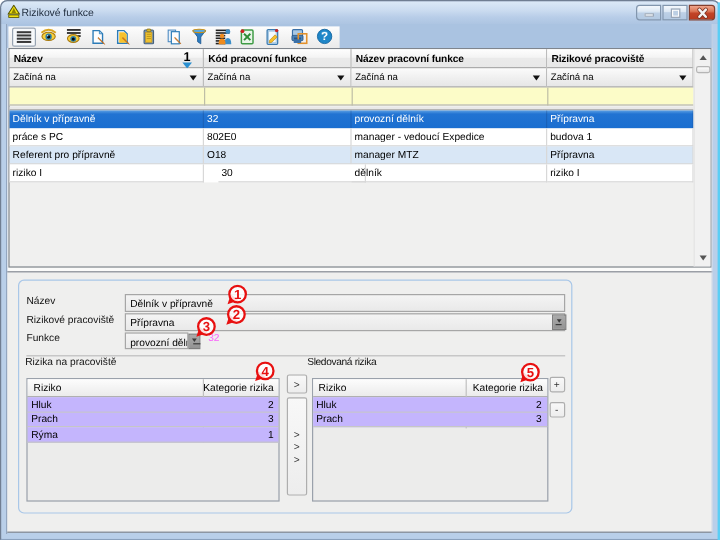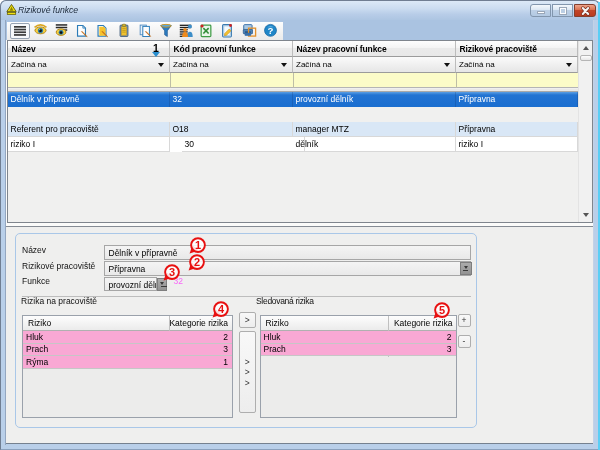--- a/index.html
+++ b/index.html
@@ -4,21 +4,21 @@
 <style>
 * { margin:0; padding:0; box-sizing:border-box; }
 html,body { width:600px; height:450px; overflow:hidden; background:#fff; }
 body { font-family:"Liberation Sans", sans-serif; font-size:8.5px; color:#000; }
 .abs { position:absolute; }
 #win { position:absolute; left:0; top:0; width:600px; height:450px; background:#b9cfe9; border-radius:6px 6px 0 0; }
 #winoutline { position:absolute; left:0; top:0; width:600px; height:450px; border:1px solid #707e92; border-bottom:1px solid #8ba1bd; border-radius:6px 6px 0 0; z-index:50; pointer-events:none; }
 #cyan { position:absolute; right:0; top:2px; width:2px; height:448px; z-index:60; }
 #titlebar { position:absolute; left:1px; top:1px; width:598px; height:19px; border-radius:5px 5px 0 0;
   background:linear-gradient(180deg,#dce9f7 0%,#cbdcf0 40%,#b8cde8 70%,#adc5e2 100%); }
-#title-text { position:absolute; left:18px; top:4.5px; font-size:8.7px; letter-spacing:-0.05px; color:#1e2b3c;font-style:italic; }
+#title-text { position:absolute; left:18px; top:4.5px; font-size:8.7px; letter-spacing:-0.05px; color:#1e2b3c; }
 #content { position:absolute; left:6px; top:20px; width:588px; height:424px; background:#fbfbfa; }
 #bluestrip { position:absolute; left:6px; top:20px; width:588px; height:20px; background:#aac3e1; }
 
 #toolbar { position:absolute; left:7px; top:22px; width:276px; height:18px; background:linear-gradient(180deg,#fdfdfd,#eaeaea); }
 
 #grid { position:absolute; left:7px; top:40px; width:586px; height:183px; border:1px solid #7f858d; background:#f0f0ef; }
 .gh { position:absolute; height:16px; background:linear-gradient(180deg,#fefefe 0%,#f4f4f4 45%,#eaeaea 50%,#e8e8e8 100%); border-bottom:1px solid #9b9b9b; border-right:1px solid #bcbcbc; }
 .gh b { position:absolute; left:3.5px; top:2.5px; font-weight:bold; letter-spacing:-0.1px; }
 .gf { position:absolute; top:16px; height:16px; background:linear-gradient(180deg,#fbfbfb 0%,#f0f0f0 50%,#e6e6e6 100%); border-bottom:1px solid #9b9b9b; border-right:1px solid #bcbcbc; }
 .gf span { position:absolute; left:3px; top:2.5px; font-size:8px; }
@@ -41,21 +41,21 @@
 #gbox { position:absolute; left:9px; top:6px; width:462px; height:195px; border:1px solid #a9c7e8; border-radius:5px; }
 .lbl { position:absolute; left:16px; color:#111; }
 .inp { position:absolute; left:98px; height:16px; background:linear-gradient(180deg,#f4f4f4,#e9e9e9); border:1px solid #a6a6a6; padding:2px 0 0 3.5px; white-space:nowrap; overflow:hidden; }
 .dbtn { position:absolute; background:linear-gradient(180deg,#ababab,#939393); border:1px solid #7e7e7e; }
 .dbtn .da { position:absolute; left:3px; top:3px; width:0; height:0; border-left:2px solid transparent; border-right:2px solid transparent; border-top:3px solid #3a3a3a; }
 .dbtn .dl { position:absolute; left:2.5px; bottom:3px; width:5px; height:1px; background:#3a3a3a; }
 #fsep { position:absolute; left:16px; top:68.5px; width:449px; height:1px; background:#bdbdbd; }
 
 .sgrid { position:absolute; top:87.5px; border:1px solid #9aa1ab; background:#ececeb; }
 .sgh { position:absolute; left:0; top:0; width:100%; height:15.5px; background:linear-gradient(180deg,#fdfdfd,#ebebeb); border-bottom:1px solid #b0b0b0; }
-.srow { position:absolute; left:0; width:100%; height:12.5px; background:#f9a8d4; border-bottom:1px solid #c6c6c6; }
+.srow { position:absolute; left:0; width:100%; height:12.5px; background:#c4b5fd; border-bottom:1px solid #c6c6c6; }
 .sval { position:absolute; top:0.5px; }
 .tbtn { position:absolute; background:linear-gradient(180deg,#f8f8f8,#ededed); border:1px solid #aeaeae; border-radius:2px; color:#333; text-align:center; }
 
 .bal { position:absolute; width:18px; height:18px; z-index:40; }
 </style>
 </head>
 <body>
 <div id="win">
   <div id="titlebar"></div>
   <div id="content"></div>
@@ -228,22 +228,28 @@
       <div style="position:absolute;left:284.5px;top:0;width:1px;height:15px;background:#bebea6"></div>
       <div style="position:absolute;left:447.5px;top:0;width:1px;height:15px;background:#bebea6"></div>
     </div>
     <div id="bandrow"></div>
     <div class="drow" id="selrow" style="top:51px;">
       <div class="c" style="left:0;width:162px">Dělník v přípravně</div>
       <div class="c" style="left:162px;width:123px">32</div>
       <div class="c" style="left:285px;width:163px">provozní dělník</div>
       <div class="c" style="left:448px;width:122px">Přípravna</div>
     </div>
+    <div class="drow" style="top:66px;">
+      <div class="c" style="left:0;width:162px">práce s PC</div>
+      <div class="c" style="left:162px;width:123px">802E0</div>
+      <div class="c" style="left:285px;width:163px">manager - vedoucí Expedice</div>
+      <div class="c" style="left:448px;width:122px">budova 1</div>
+    </div>
     <div class="drow" id="altrow" style="top:81px;">
-      <div class="c" style="left:0;width:162px">Referent pro pracoviště</div>
+      <div class="c" style="left:0;width:162px">Referent pro přípravně</div>
       <div class="c" style="left:162px;width:123px">O18</div>
       <div class="c" style="left:285px;width:163px">manager MTZ</div>
       <div class="c" style="left:448px;width:122px">Přípravna</div>
     </div>
     <div class="drow" style="top:96px;">
       <div class="c" style="left:0;width:162px">riziko I</div>
       <div class="c" style="left:174px;width:123px">30</div>
       <div class="c" style="left:285px;width:163px">dělník</div>
       <div class="c" style="left:448px;width:122px">riziko I</div>
     </div>

